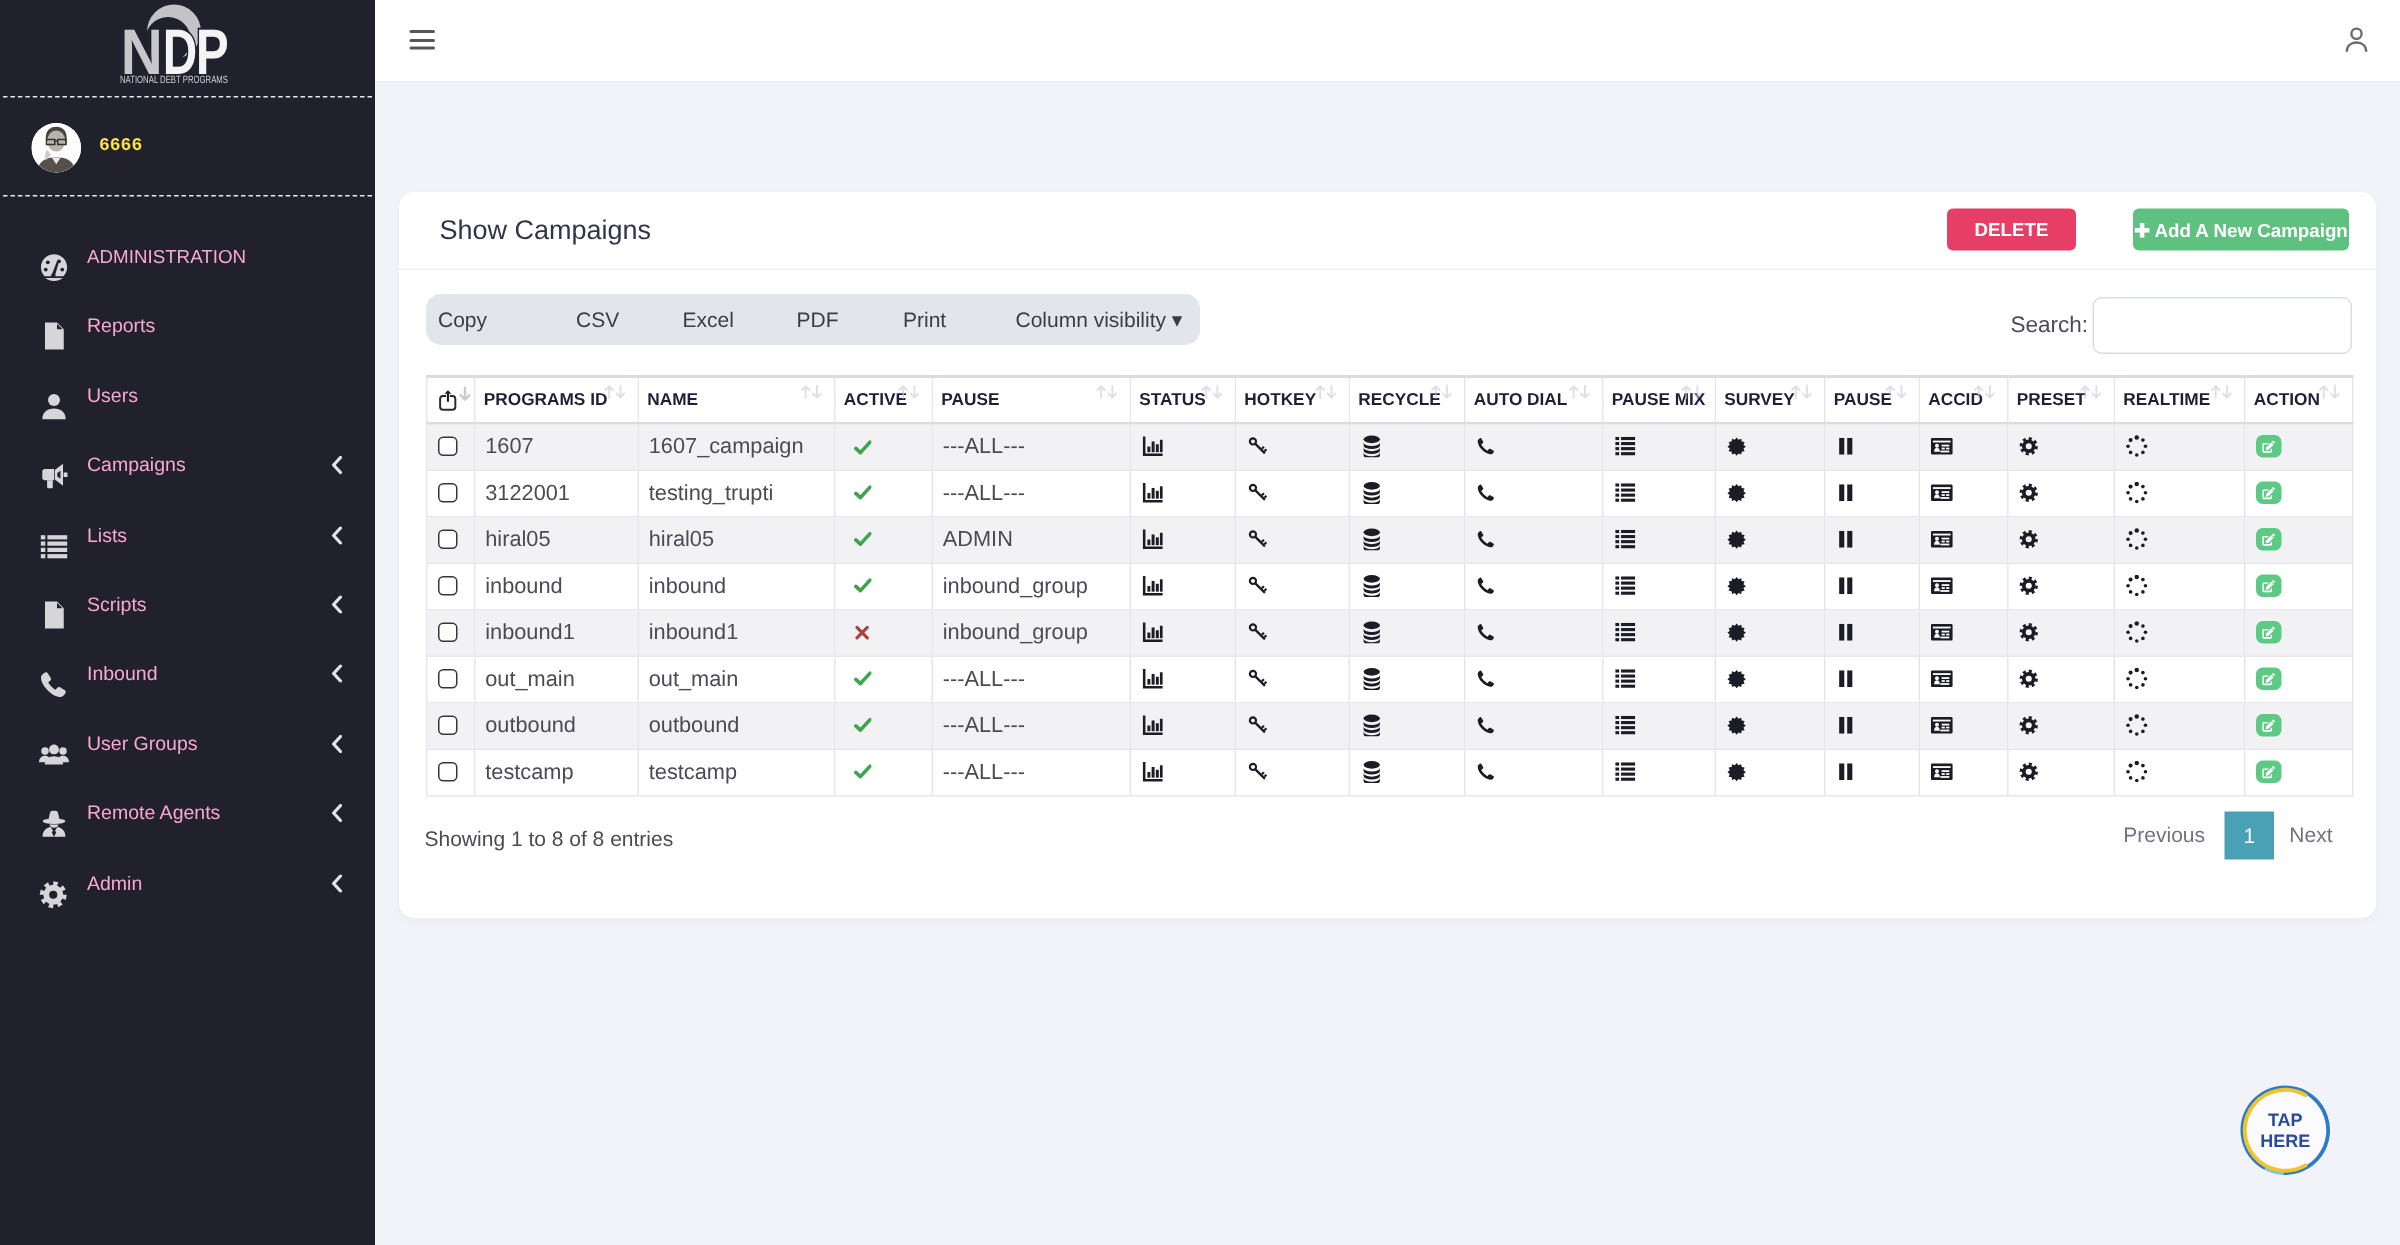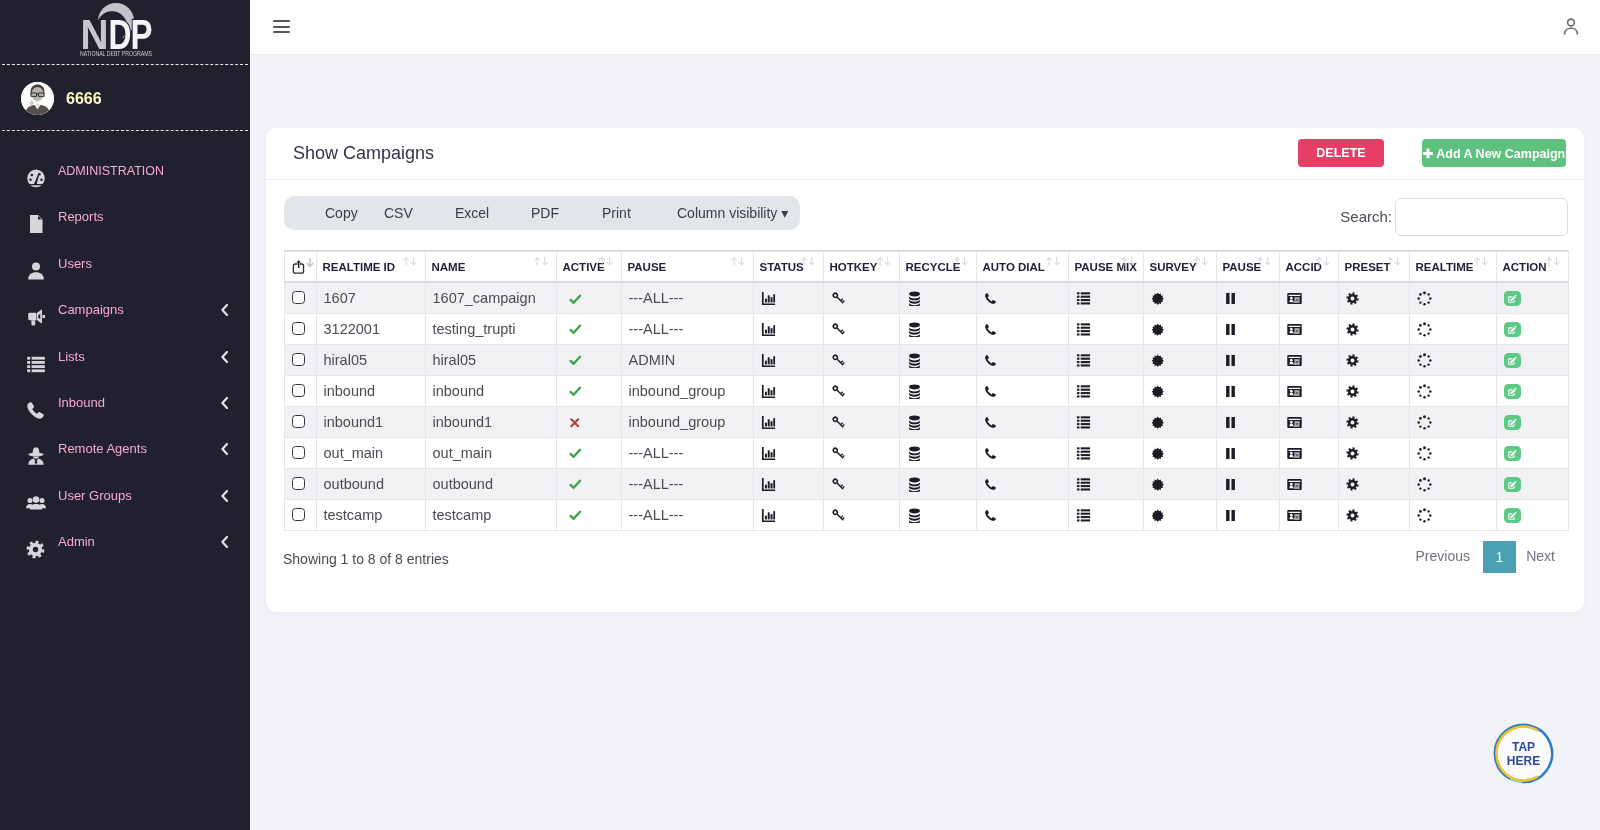--- a/index.html
+++ b/index.html
@@ -4,21 +4,21 @@
 <style>
 * { margin:0; padding:0; box-sizing:border-box; }
 html,body { width:1600px; height:830px; font-family:"Liberation Sans",sans-serif; background:#f2f3f8; overflow:hidden; }
 
 
 .sidebar { position:absolute; left:0; top:0; width:250px; height:830px; background:#21212d; z-index:10; }
 .logo-wrap { height:64px; position:relative; }
 .dash { border:none; border-top:1px dashed #ffffff; opacity:.9; height:0; margin:0 2px; }
 .userline { height:65px; position:relative; }
 .avatar { position:absolute; left:21px; top:17px; width:33px; height:33px; border-radius:50%; background:#fdfdfd; overflow:hidden; }
-.uid { position:absolute; left:66px; top:25px; color:#fef9c3; font-size:16px; font-weight:bold; }
+.uid { position:absolute; left:66px; top:25px; color:#fde047; font-size:12px; font-weight:bold;font-family:Liberation Mono, monospace; }
 .menu { margin-top:17px; }
 .mitem:first-child .mtext { font-size:12.5px; }
 .mitem { position:relative; height:46.4px; line-height:46.4px; color:#f9a8d4; font-size:13px;text-decoration:underline; }
 .mitem .micon { position:absolute; left:26px; top:13px; width:20px; height:20px; }
 .mitem .mtext { position:absolute; left:58px; }
 .mitem .chev { position:absolute; right:22px; top:17px; line-height:0; }
 
 
 .topbar { position:absolute; left:250px; top:0; width:1350px; height:55px; background:#ffffff; border-bottom:1px solid #e9e9ef; z-index:5; }
 .burger { position:absolute; left:23px; top:20px; width:17px; height:13px; }
@@ -292,42 +292,51 @@
     <div class="mitem">
         <span class="micon" id="i-lst"><svg width="20" height="20" viewBox="0 0 20 20">
             <use href="#s-lists"></use>
           </svg></span>
         <span class="mtext">Lists</span>
         <span class="chev"><svg width="7" height="12" viewBox="0 0 7 12">
             <path d="M6 1 L1.4 6 L6 11" fill="none" stroke="#e2e2e8" stroke-width="2.2" stroke-linecap="round" stroke-linejoin="round"></path>
           </svg></span>
       </div>
     <div class="mitem">
+        <span class="micon" id="i-scr"><svg width="20" height="20" viewBox="0 0 20 20">
+            <use href="#s-file"></use>
+          </svg></span>
+        <span class="mtext">Scripts</span>
+        <span class="chev"><svg width="7" height="12" viewBox="0 0 7 12">
+            <path d="M6 1 L1.4 6 L6 11" fill="none" stroke="#e2e2e8" stroke-width="2.2" stroke-linecap="round" stroke-linejoin="round"></path>
+          </svg></span>
+      </div>
+    <div class="mitem">
         <span class="micon" id="i-inb"><svg width="19" height="19" viewBox="0 0 16 16">
             <use href="#s-phone2"></use>
           </svg></span>
         <span class="mtext">Inbound</span>
         <span class="chev"><svg width="7" height="12" viewBox="0 0 7 12">
             <path d="M6 1 L1.4 6 L6 11" fill="none" stroke="#e2e2e8" stroke-width="2.2" stroke-linecap="round" stroke-linejoin="round"></path>
           </svg></span>
       </div>
     <div class="mitem">
+        <span class="micon" id="i-ugr"><svg width="20" height="20" viewBox="0 0 20 20">
+            <use href="#s-users"></use>
+          </svg></span>
+        <span class="mtext">User Groups</span>
+        <span class="chev"><svg width="7" height="12" viewBox="0 0 7 12">
+            <path d="M6 1 L1.4 6 L6 11" fill="none" stroke="#e2e2e8" stroke-width="2.2" stroke-linecap="round" stroke-linejoin="round"></path>
+          </svg></span>
+      </div>
+    <div class="mitem">
         <span class="micon" id="i-rag"><svg width="20" height="20" viewBox="0 0 20 20">
             <use href="#s-case"></use>
           </svg></span>
         <span class="mtext">Remote Agents</span>
-        <span class="chev"><svg width="7" height="12" viewBox="0 0 7 12">
-            <path d="M6 1 L1.4 6 L6 11" fill="none" stroke="#e2e2e8" stroke-width="2.2" stroke-linecap="round" stroke-linejoin="round"></path>
-          </svg></span>
-      </div>
-    <div class="mitem">
-        <span class="micon" id="i-ugr"><svg width="20" height="20" viewBox="0 0 20 20">
-            <use href="#s-users"></use>
-          </svg></span>
-        <span class="mtext">User Groups</span>
         <span class="chev"><svg width="7" height="12" viewBox="0 0 7 12">
             <path d="M6 1 L1.4 6 L6 11" fill="none" stroke="#e2e2e8" stroke-width="2.2" stroke-linecap="round" stroke-linejoin="round"></path>
           </svg></span>
       </div>
     <div class="mitem">
         <span class="micon" id="i-adm"><svg width="19" height="19" viewBox="0 0 16 16">
             <use href="#s-gear2"></use>
           </svg></span>
         <span class="mtext">Admin</span>
         <span class="chev"><svg width="7" height="12" viewBox="0 0 7 12">
@@ -339,21 +348,21 @@
 
 <div class="content">
   <div class="card">
     <div class="card-head">
       <div class="card-title">Show Campaigns</div>
       <button class="btn-del">DELETE</button>
       <button class="btn-add">✚ Add A New Campaign</button>
     </div>
     <div class="card-body">
       <div class="toolbar">
-        <span style="left:41px">Copy</span>
+        <span style="left:8px">Copy</span>
         <span style="left:100px">CSV</span>
         <span style="left:171px">Excel</span>
         <span style="left:247px">PDF</span>
         <span style="left:318px">Print</span>
         <span style="left:393px">Column visibility ▾</span>
       </div>
       <div class="searchlbl">Search:</div>
       <div class="searchbox"></div>
       <table class="dt">
         <colgroup>
@@ -374,21 +383,21 @@
             <col style="width:87px">
             <col style="width:72px">
         </colgroup>
         <thead>
           <tr>
             <th style="position:relative"><svg width="14" height="14" style="margin-top:3px;margin-left:1px" viewBox="0 0 16 16">
                   <use href="#s-export" fill="#1c1c26"></use>
                 </svg><svg width="10" height="11" viewBox="0 0 10 11" style="position:absolute;right:1px;top:5px">
                   <path d="M5 1.5 V9.2 M2 6.4 L5 9.5 L8 6.4" fill="none" stroke="#c9c9d3" stroke-width="1.6" stroke-linecap="round" stroke-linejoin="round"></path>
                 </svg></th>
-            <th><span class="lbl">REALTIME ID</span><span class="sort"><svg width="16.5" height="10.5" viewBox="0 0 22 14">
+            <th><span class="lbl">PROGRAMS ID</span><span class="sort"><svg width="16.5" height="10.5" viewBox="0 0 22 14">
                     <use href="#s-sort"></use>
                   </svg></span></th>
             <th><span class="lbl">NAME</span><span class="sort"><svg width="16.5" height="10.5" viewBox="0 0 22 14">
                     <use href="#s-sort"></use>
                   </svg></span></th>
             <th><span class="lbl">ACTIVE</span><span class="sort"><svg width="16.5" height="10.5" viewBox="0 0 22 14">
                     <use href="#s-sort"></use>
                   </svg></span></th>
             <th><span class="lbl">PAUSE</span><span class="sort"><svg width="16.5" height="10.5" viewBox="0 0 22 14">
                     <use href="#s-sort"></use>

